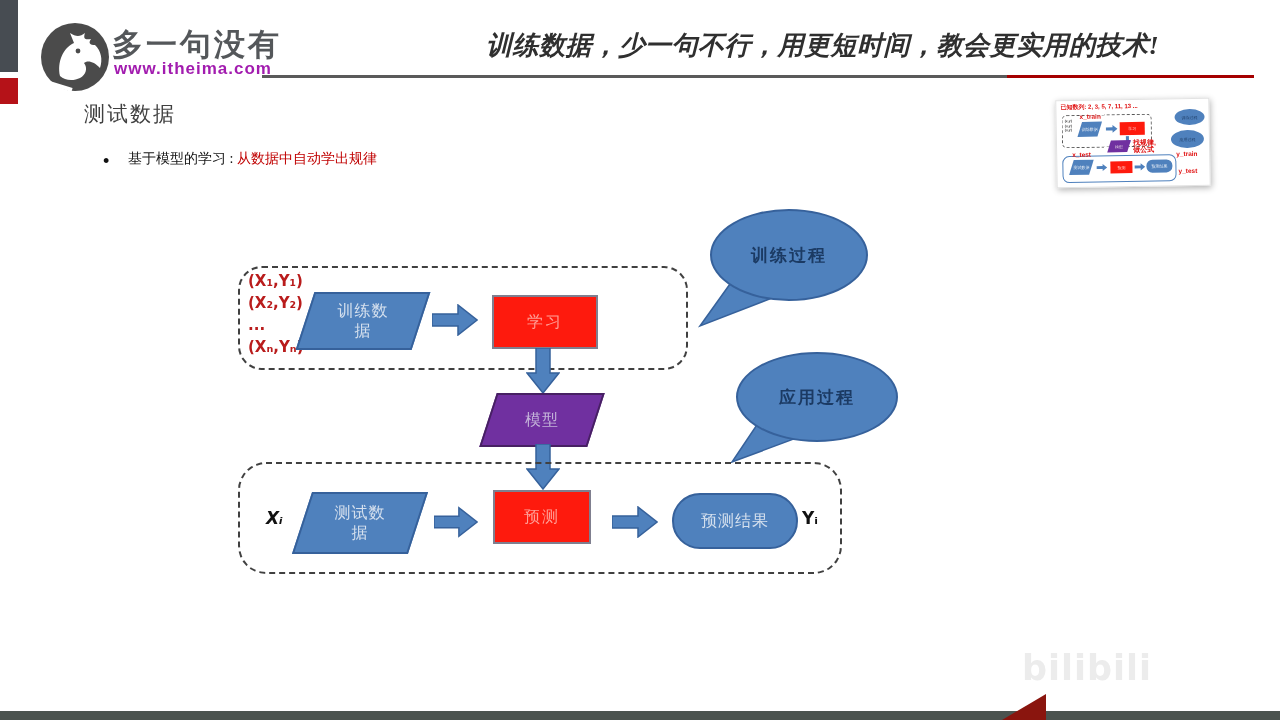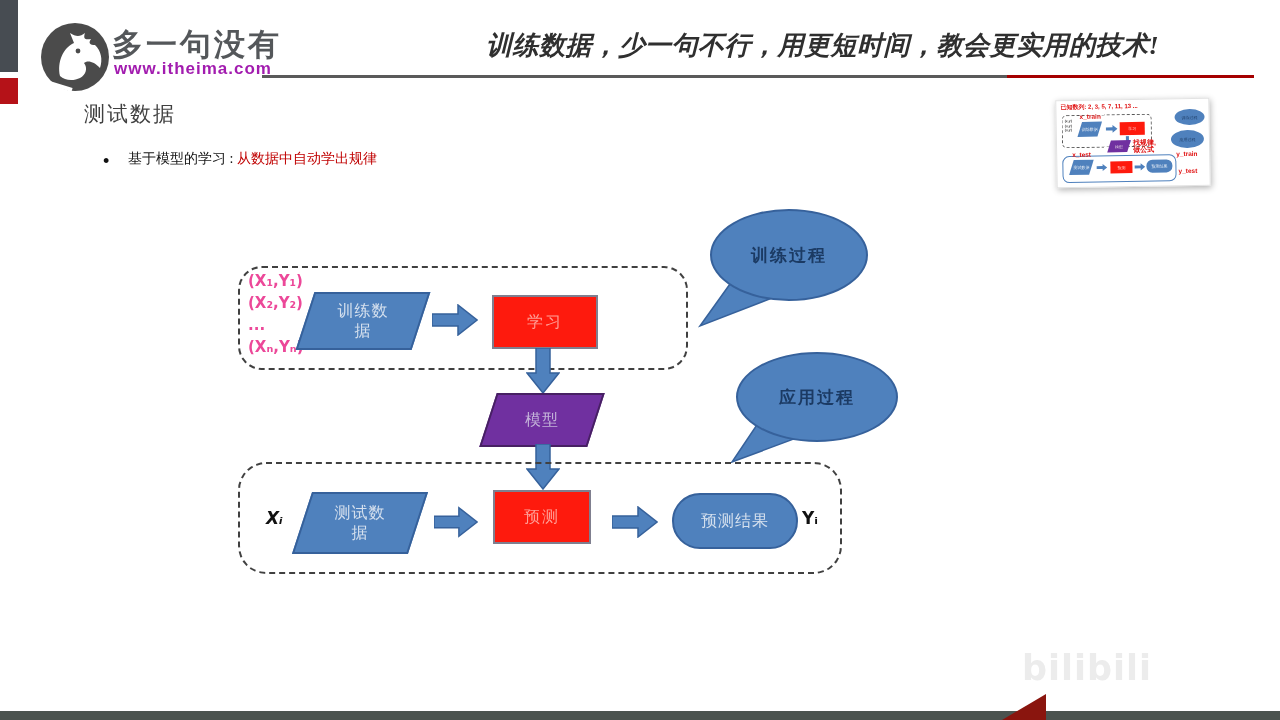--- a/index.html
+++ b/index.html
@@ -32,21 +32,21 @@
   .redbox{background:#fe1a0d;border:2px solid #7f7f8f;display:flex;align-items:center;justify-content:center;}
   .redbox span{color:#ff9f97;font-size:16px;letter-spacing:2px;}
   .purplebox{background:#7030a0;border:2px solid #472063;}
   .purplebox > span{color:#c3b2d8;}
   .callout{background:#4f81bd;border:2px solid #36619b;border-radius:50%;
         display:flex;align-items:center;justify-content:center;}
   .callout span{color:#1b3a63;font-size:17px;letter-spacing:2px;font-weight:bold;}
   .stadium{background:#4f81bd;border:2px solid #36619b;border-radius:28px;
         display:flex;align-items:center;justify-content:center;}
   .stadium span{color:#d5e0ee;font-size:16px;letter-spacing:1px;}
-  .samples{font-family:"DejaVu Sans",sans-serif;font-weight:bold;font-size:15px;color:#ec4899;line-height:22px;}
+  .samples{font-family:"DejaVu Sans",sans-serif;font-weight:bold;font-size:15px;color:#b91c1c;line-height:22px;}
   .varlabel{font-family:"DejaVu Sans",sans-serif;font-weight:bold;font-size:17px;color:#111;}
 
   
   #thumb{left:1056px;top:99px;width:152px;height:86px;background:#fff;border:1px solid #e3e3e3;
          box-shadow:1px 2px 6px rgba(0,0,0,0.3);transform:rotate(-1deg);overflow:hidden;}
   #thumb .t-abs{position:absolute;}
   .t-heading{left:4px;top:2px;font-size:6px;color:#e01010;white-space:nowrap;font-weight:bold;}
   .t-dash{border:1px dashed #555;border-radius:5px;}
   .t-solid{border:1px solid #4f81bd;border-radius:7px;}
   .t-para{background:#4f81bd;transform:skewX(-18deg);display:flex;align-items:center;justify-content:center;}

